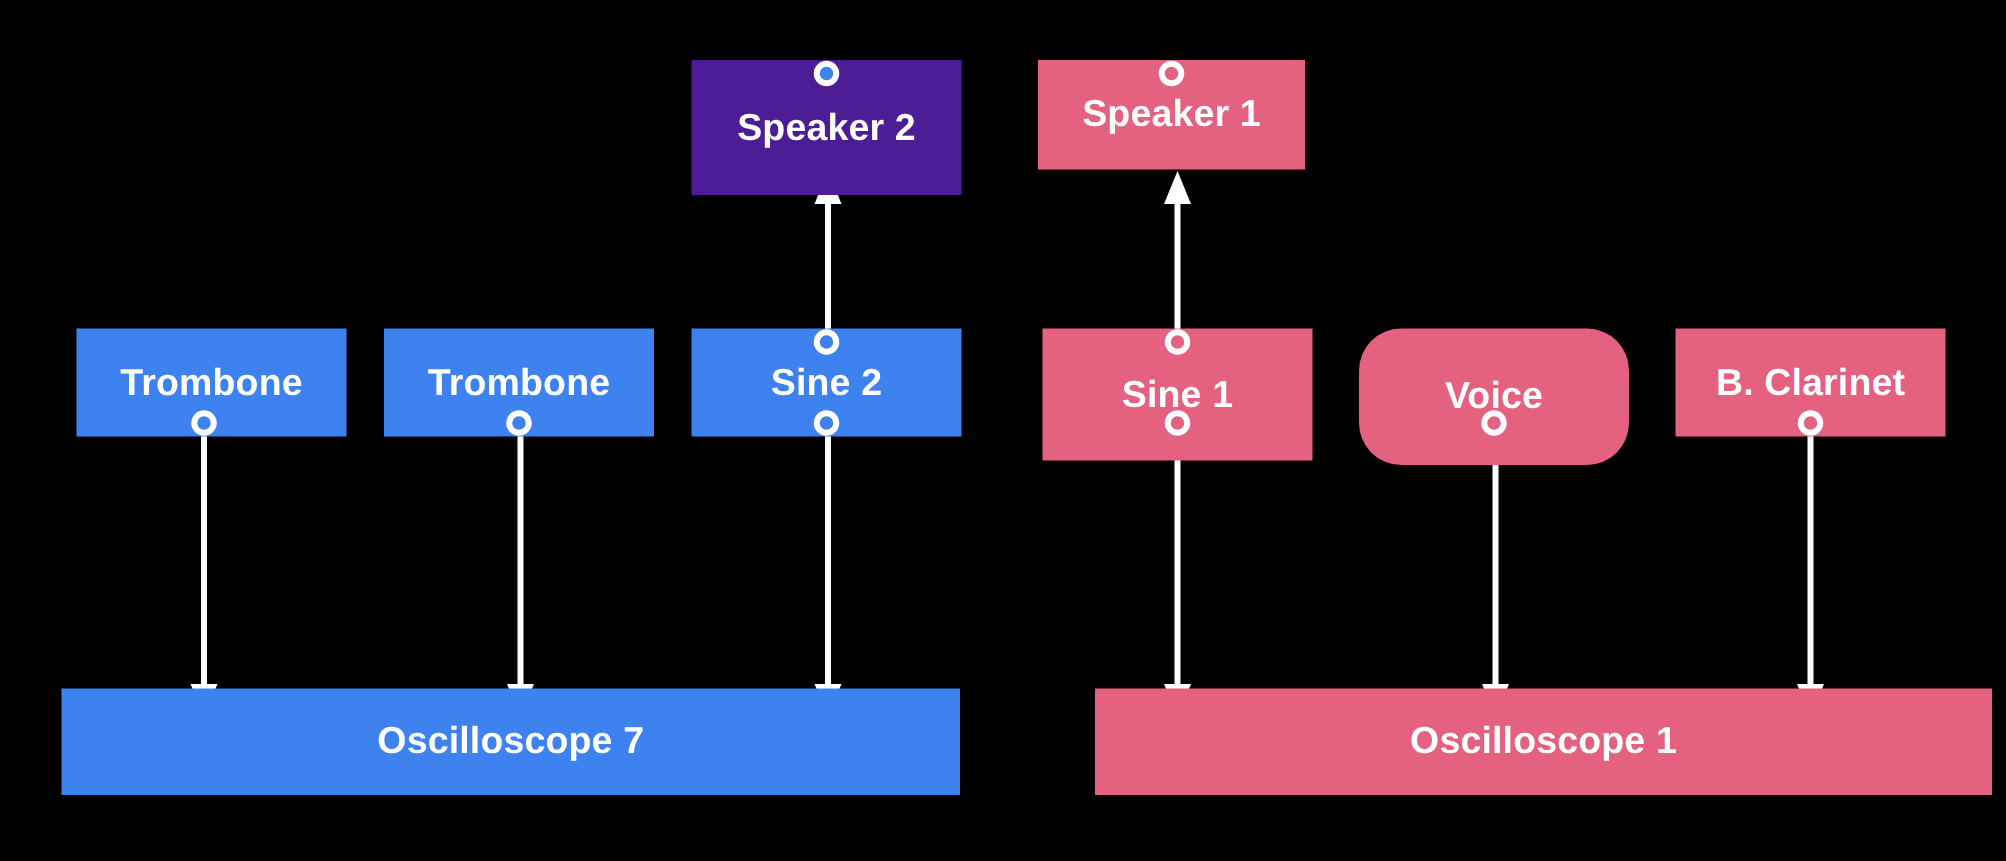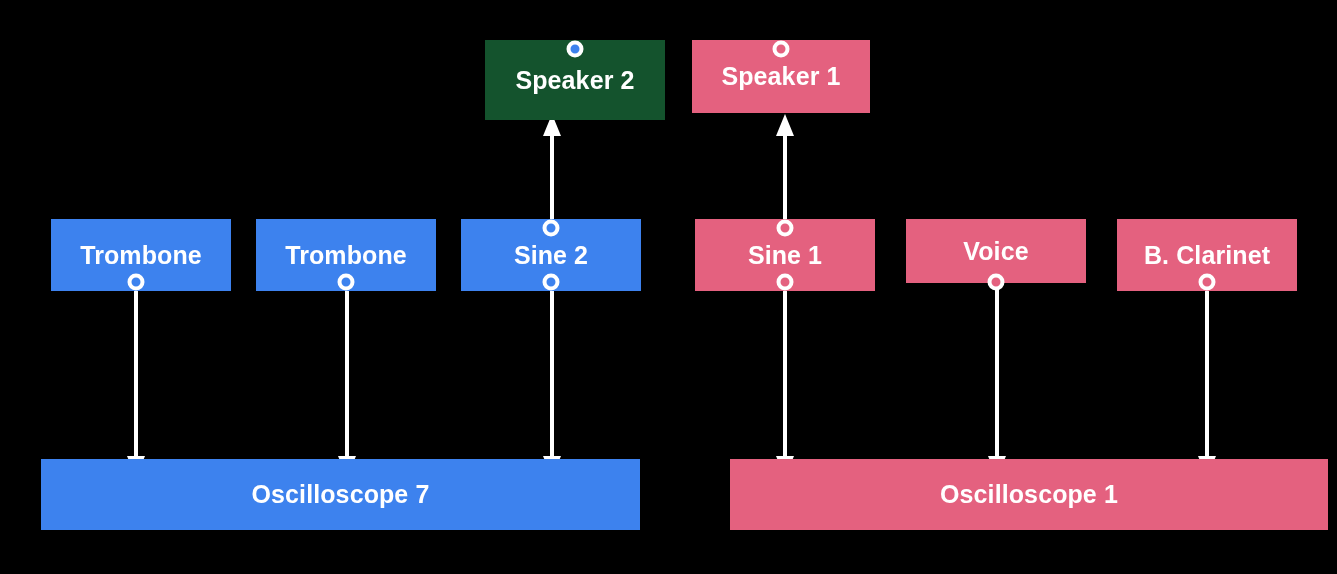--- a/index.html
+++ b/index.html
@@ -65,47 +65,47 @@
       <g>
         <line x1="997" y1="282" x2="997" y2="456" stroke="#ffffff" stroke-width="4"></line>
         <polygon points="997,478 988,456 1006,456" fill="#ffffff"></polygon>
       </g>
       <g>
         <line x1="1207" y1="282" x2="1207" y2="456" stroke="#ffffff" stroke-width="4"></line>
         <polygon points="1207,478 1198,456 1216,456" fill="#ffffff"></polygon>
       </g>
     </svg>
   <div id="nodes">
-      <div class="node" style="left: 461px; top: 40px; width: 180px; height: 80px; background: #14532d; margin-left: 24px;">
+      <div class="node" style="left: 461px; top: 40px; width: 180px; height: 90px; background: #4c1d95;">
         <span class="node-label">Speaker 2</span>
         <span class="port" style="left: 90px; top: 9px; background: rgb(61, 130, 238);"></span>
       </div>
       <div class="node" style="left: 692px; top: 40px; width: 178px; height: 73px; background: rgb(228, 97, 127); align-items: center;">
         <span class="node-label">Speaker 1</span>
         <span class="port" style="left: 89px; top: 9px; background: rgb(228, 97, 127);"></span>
       </div>
       <div class="node" style="left: 51px; top: 219px; width: 180px; height: 72px; background: rgb(61, 130, 238);">
         <span class="node-label">Trombone</span>
         <span class="port" style="left: 84.6px; top: 63px; background: rgb(61, 130, 238);"></span>
       </div>
       <div class="node" style="left: 256px; top: 219px; width: 180px; height: 72px; background: rgb(61, 130, 238);">
         <span class="node-label">Trombone</span>
         <span class="port" style="left: 90px; top: 63px; background: rgb(61, 130, 238);"></span>
       </div>
       <div class="node" style="left: 461px; top: 219px; width: 180px; height: 72px; background: rgb(61, 130, 238);">
         <span class="node-label">Sine 2</span>
         <span class="port" style="left: 90px; top: 9px; background: rgb(61, 130, 238);"></span>
         <span class="port" style="left: 90px; top: 63px; background: rgb(61, 130, 238);"></span>
       </div>
-      <div class="node" style="left: 695px; top: 219px; width: 180px; height: 72px; background: rgb(228, 97, 127);">
+      <div class="node" style="left: 695px; top: 219px; width: 180px; height: 88px; background: rgb(228, 97, 127);">
         <span class="node-label">Sine 1</span>
         <span class="port" style="left: 90px; top: 9px; background: rgb(228, 97, 127);"></span>
         <span class="port" style="left: 90px; top: 63px; background: rgb(228, 97, 127);"></span>
       </div>
-      <div class="node" style="left: 906px; top: 219px; width: 180px; height: 64px; background: rgb(228, 97, 127);">
+      <div class="node" style="left: 906px; top: 219px; width: 180px; height: 91px; background: rgb(228, 97, 127); border-radius: 28px;">
         <span class="node-label">Voice</span>
         <span class="port" style="left: 90px; top: 63px; background: rgb(228, 97, 127);"></span>
       </div>
       <div class="node" style="left: 1117px; top: 219px; width: 180px; height: 72px; background: rgb(228, 97, 127);">
         <span class="node-label">B. Clarinet</span>
         <span class="port" style="left: 90px; top: 63px; background: rgb(228, 97, 127);"></span>
       </div>
       <div class="node wide" style="left: 41px; top: 459px; width: 599px; height: 71px; background: rgb(61, 130, 238);">
         <span class="node-label">Oscilloscope 7</span>
       </div>

